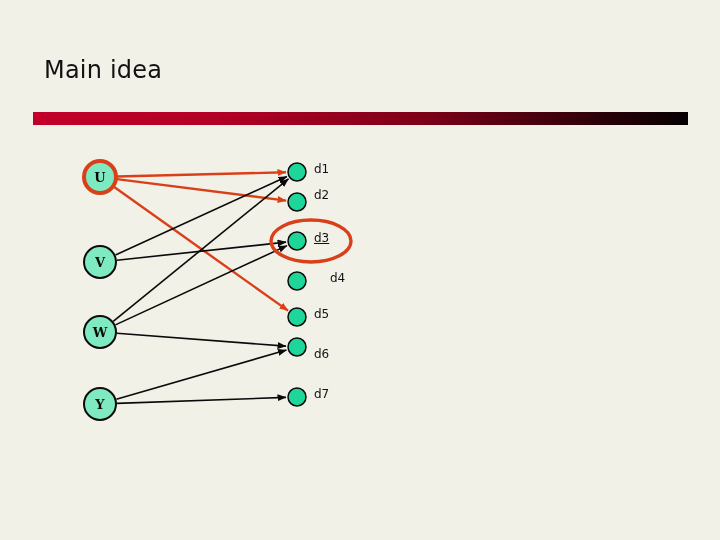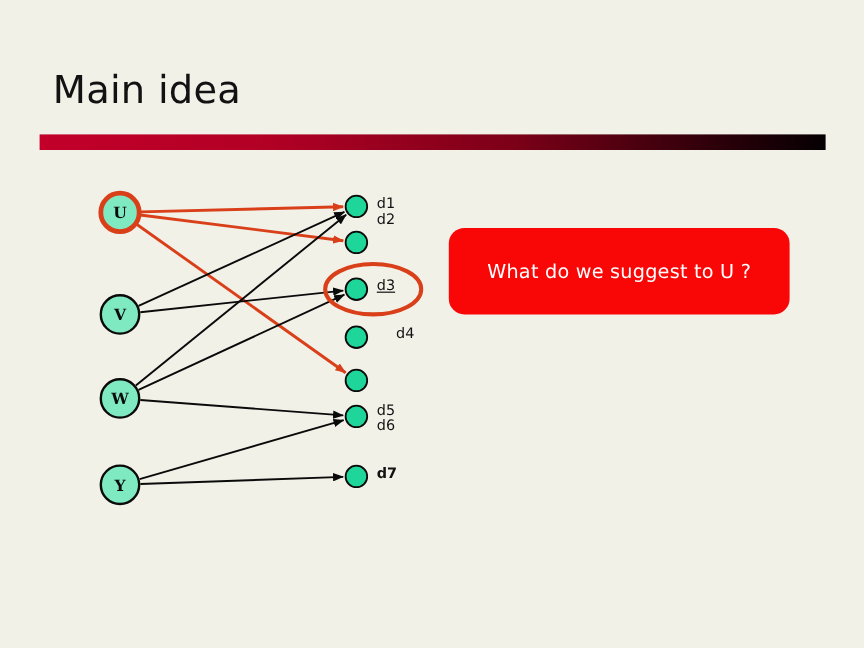--- a/index.html
+++ b/index.html
@@ -18,21 +18,21 @@
     position: relative;
     width: 720px;
     height: 540px;
     background: #f2f1e8;
   }
   #slide-title {
     position: absolute;
     left: 44px;
     top: 56px;
     font-family: "DejaVu Sans", sans-serif;
-    font-size: 32px;
+    font-size: 24px;
     font-weight: 400;
     color: #121212;
     letter-spacing: 0.2px;
     white-space: nowrap;
   }
   #title-rule {
     position: absolute;
     left: 33px;
     top: 112px;
     width: 655px;
@@ -145,25 +145,22 @@
         </g>
         <g>
           <circle cx="100" cy="404" r="16" fill="#7fe9c2" stroke="#0a0a0a" stroke-width="2"></circle>
           <text x="100" y="409" text-anchor="middle" class="node-label-left">Y</text>
         </g>
       </g>
   </svg>
 
   <div id="doc-labels-layer">
       <div class="doc-label" style="left: 314px; top: 162px;">d1</div>
-      <div class="doc-label" style="left: 314px; top: 176px;">d2</div>
+      <div class="doc-label" style="left: 314px; top: 188px;">d2</div>
       <div class="doc-label" style="left: 314px; top: 231px; text-decoration: underline;">d3</div>
       <div class="doc-label" style="left: 330px; top: 271px;">d4</div>
-      <div class="doc-label" style="left: 314px; top: 307px; margin-top: 28px;">d5</div>
+      <div class="doc-label" style="left: 314px; top: 307px;">d5</div>
       <div class="doc-label" style="left: 314px; top: 347px;">d6</div>
-      <div class="doc-label" style="left: 314px; top: 387px; font-weight: bold;">d7</div>
+      <div class="doc-label" style="left: 314px; top: 387px;">d7</div>
     </div>
 
-  <div id="callout">
-    <div id="callout-text">What do we suggest to U ?</div>
-  </div>
 
 </div>
 
 </body></html>

